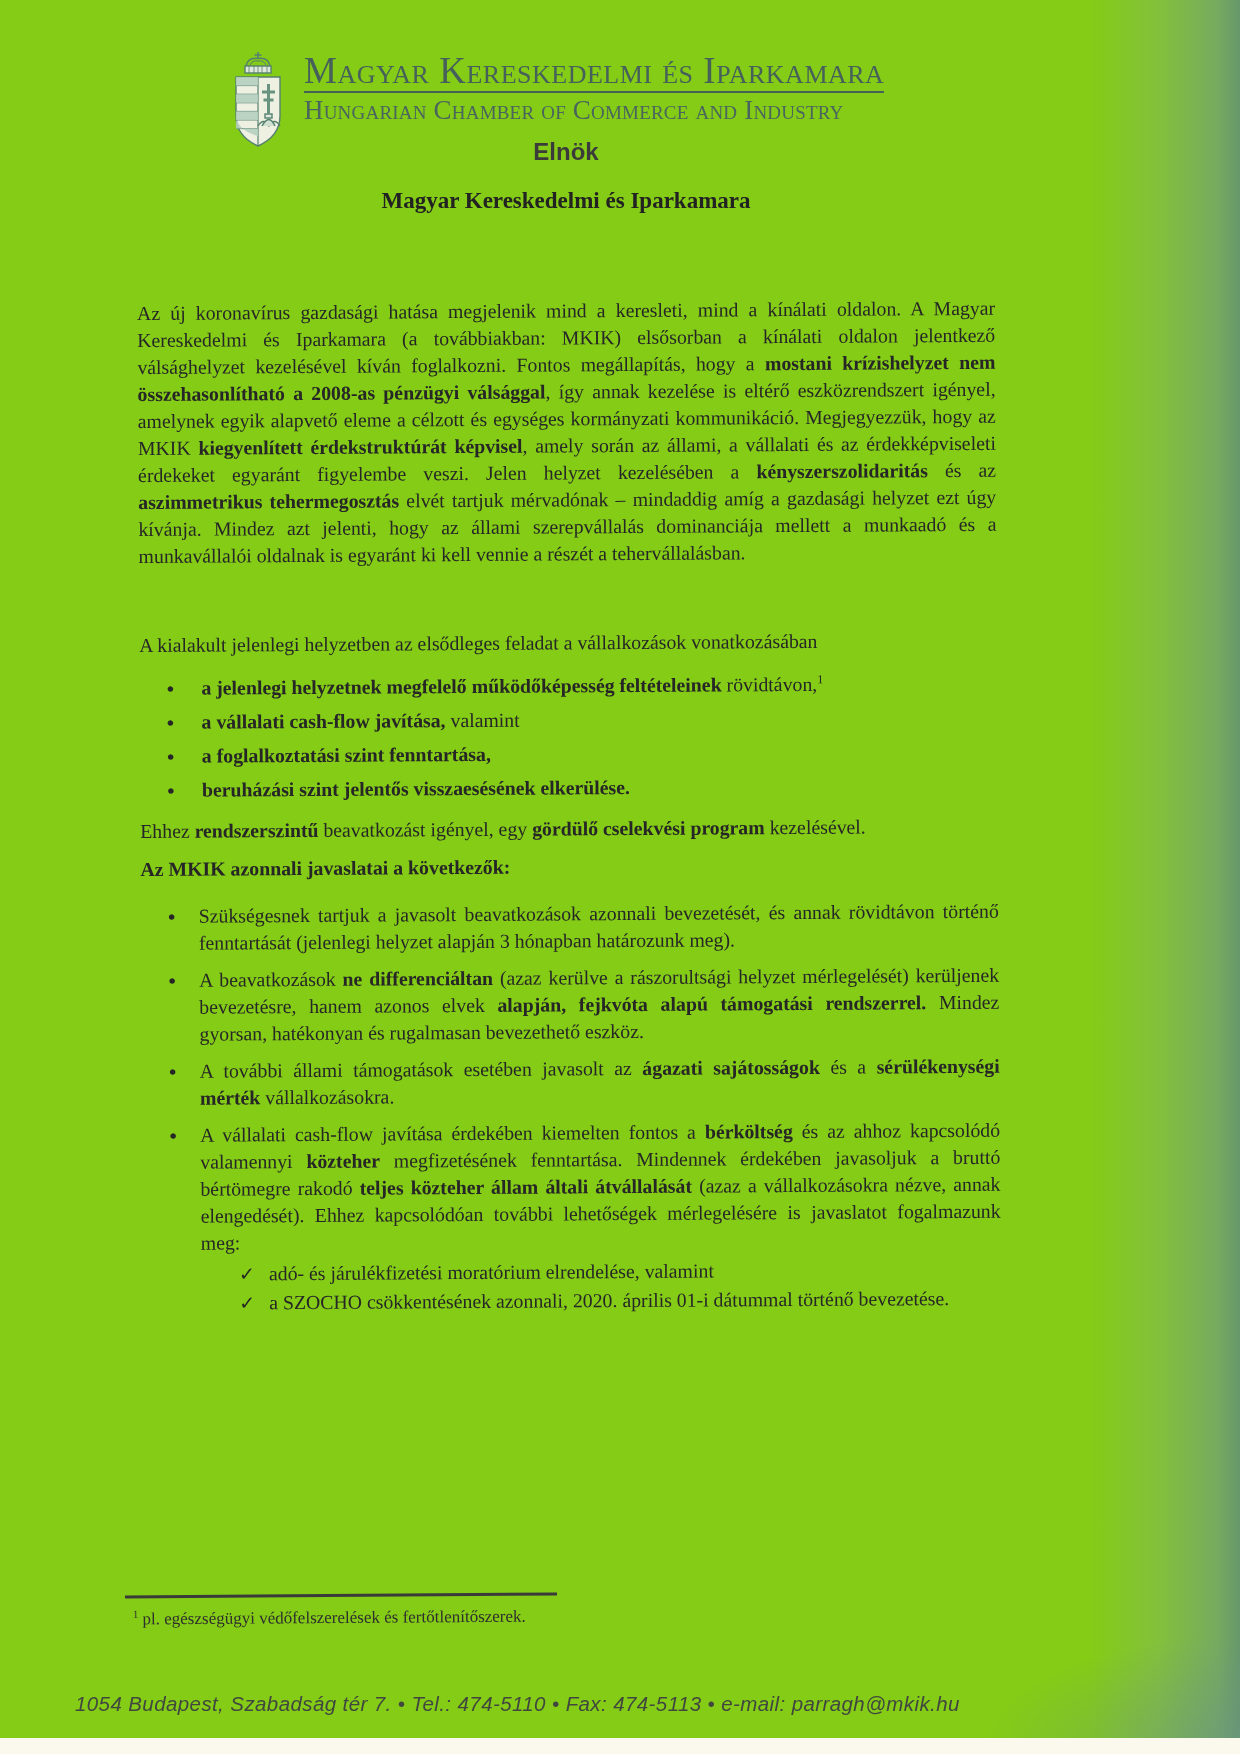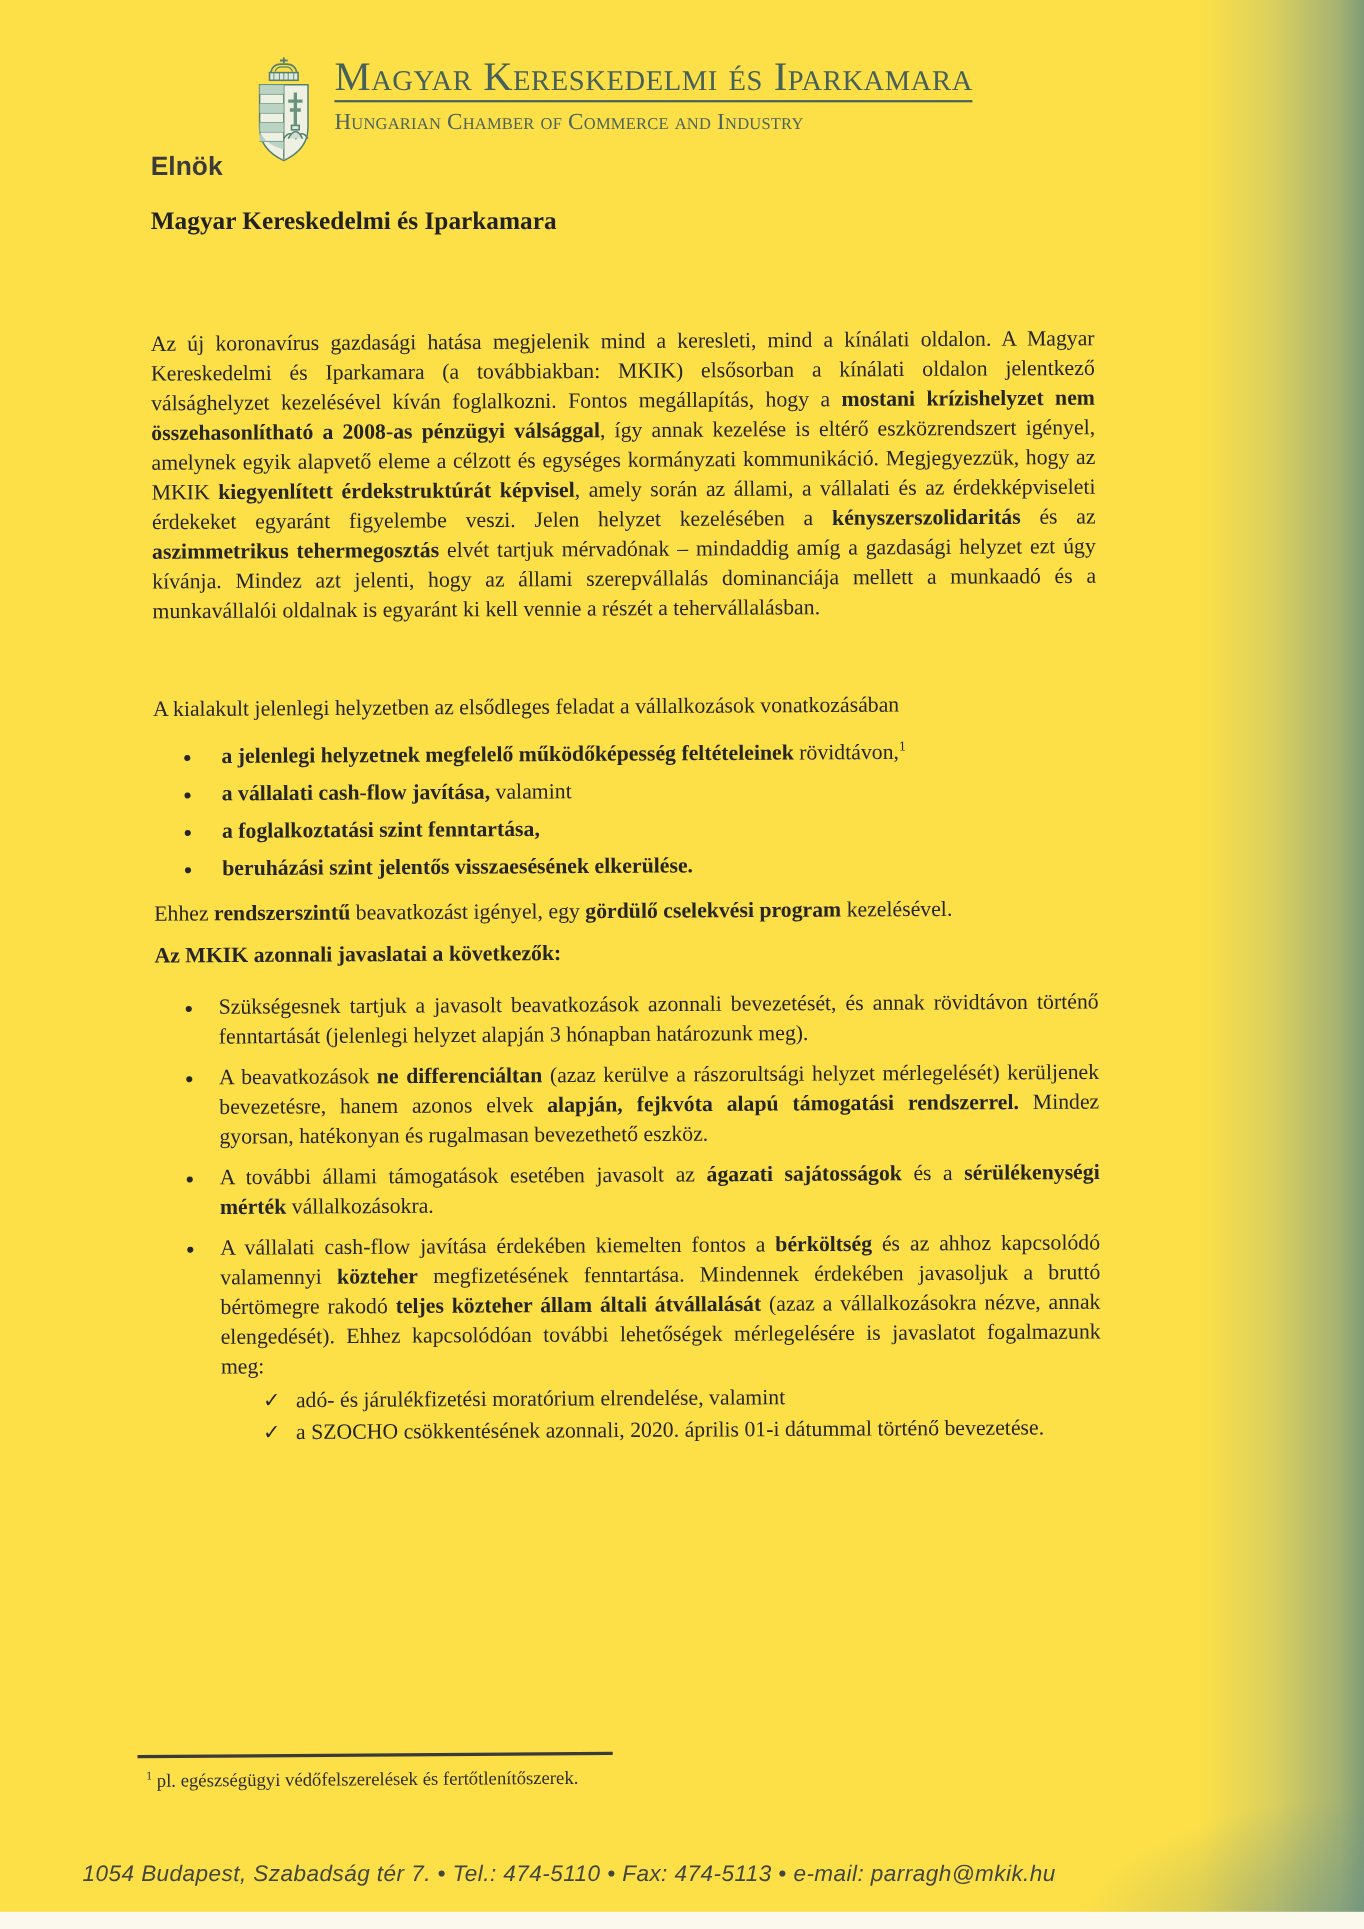--- a/index.html
+++ b/index.html
@@ -5,21 +5,21 @@
   html, body { margin: 0; padding: 0; }
   body {
     width: 1240px; height: 1754px;
     background: #e9e6d8;
     font-family: "Liberation Serif", serif;
     position: relative;
     overflow: hidden;
   }
   .page {
     position: absolute; inset: 0;
-    background: #fde047;
+    background: #84cc16;
   }
   
   .edge-right {
     position: absolute; top: 0; right: 0; width: 150px; height: 100%;
     background: linear-gradient(to right, rgba(127,164,154,0) 0%, rgba(127,164,154,0.28) 45%, rgba(110,150,140,0.62) 85%, rgba(95,138,128,0.8) 100%);
     pointer-events: none;
   }
   .edge-corner {
     position: absolute; right: 0; bottom: 0; width: 260px; height: 120px;
     background: radial-gradient(ellipse at 100% 100%, rgba(104,146,136,0.55) 0%, rgba(104,146,136,0) 70%);
@@ -40,29 +40,29 @@
     font-size: 37px; line-height: 38px;
     letter-spacing: 0.5px;
     color: #46605a;
     border-bottom: 2px solid #46605a;
     padding-bottom: 1px;
     white-space: nowrap;
   }
   .org-en {
     font-family: "Liberation Serif", serif;
     font-variant: small-caps;
-    font-size: 21px; line-height: 30px;
+    font-size: 27px; line-height: 30px;
     letter-spacing: 0.2px;
     color: #4a645e;
     margin-top: 2px;
     white-space: nowrap;
   }
 
   
-  .title-block { position: absolute; left: 137px; width: 858px; top: 138px; }
+  .title-block { position: absolute; left: 137px; width: 858px; top: 138px; text-align: center; }
   .role {
     font-family: "Liberation Sans", sans-serif;
     font-weight: bold; font-size: 24px; color: #3b3b3b;
   }
   .org-title {
     margin-top: 22px;
     font-weight: bold; font-size: 23px; color: #222222;
   }
   .doc-subtitle { margin-top: 17px; font-size: 21px; color: #2b2b2b; }
 

